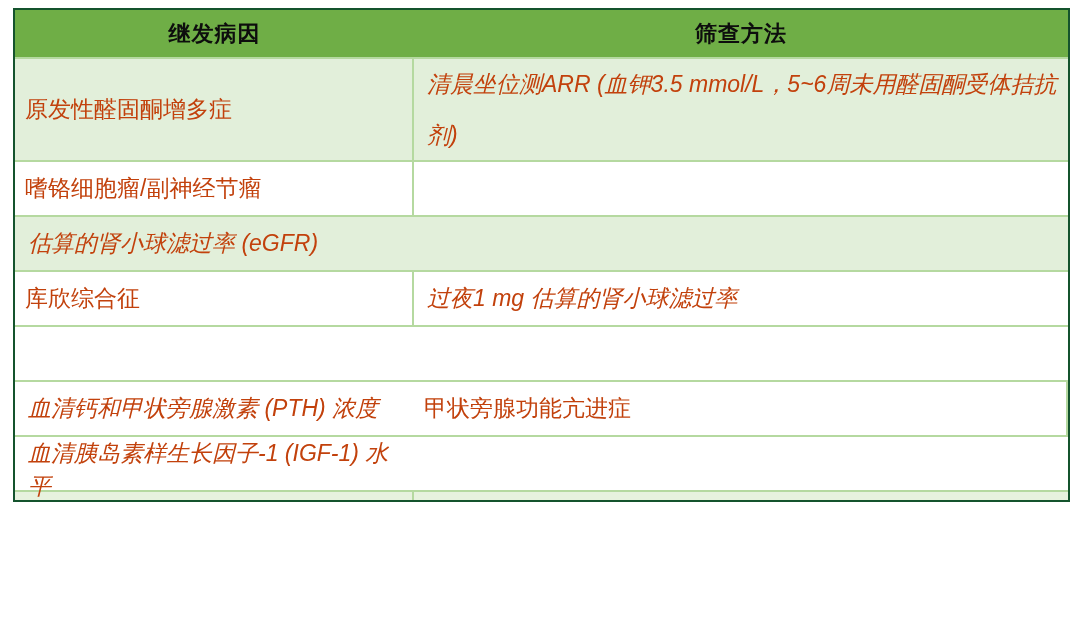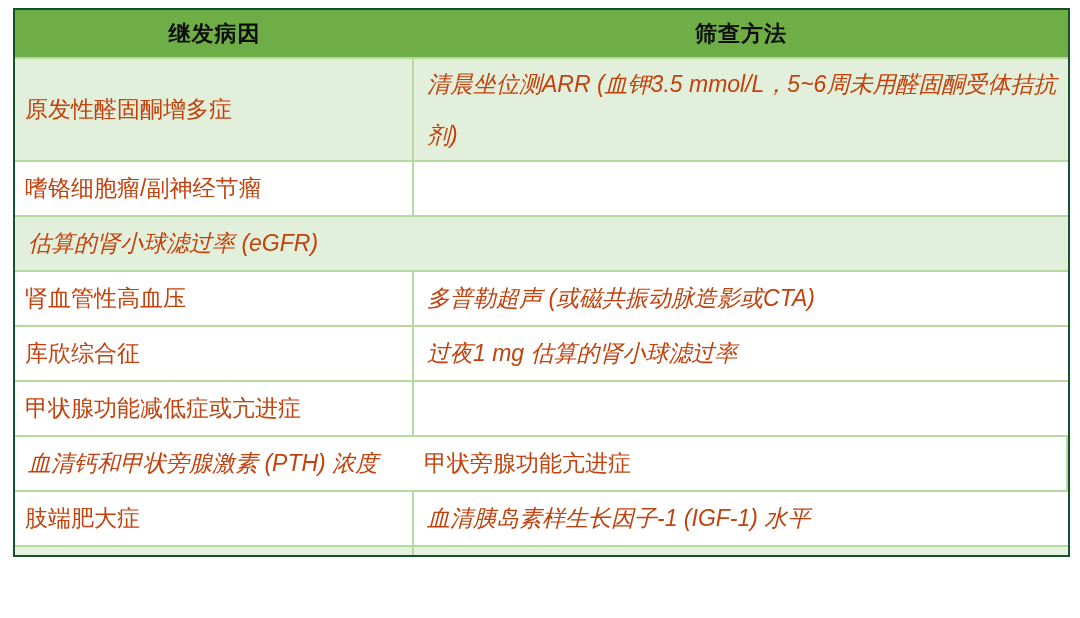--- a/index.html
+++ b/index.html
@@ -91,41 +91,35 @@
   </div>
 
   <div class="row body-row">
     <div class="cell cause">嗜铬细胞瘤/副神经节瘤</div>
   </div>
 
   <div class="row body-row band">
     <div class="cell method">估算的肾小球滤过率 (eGFR)</div>
   </div>
 
-  <div class="row body-row">
-    <div class="cell cause">肾血管性高血压</div>
-    <div class="cell method">多普勒超声 (或磁共振动脉造影或CTA)</div>
-  </div>
 
   <div class="row body-row">
     <div class="cell cause">库欣综合征</div>
     <div class="cell method">过夜1 mg 估算的肾小球滤过率</div>
   </div>
 
   <div class="row body-row">
-    <div class="cell cause">甲状腺功能减低症或亢进症</div>
   </div>
 
   <div class="row body-row">
     <div class="cell method">血清钙和甲状旁腺激素 (PTH) 浓度</div>
     <div class="cell cause">甲状旁腺功能亢进症</div>
   </div>
 
   <div class="row body-row">
-    <div class="cell cause">肢端肥大症</div>
     <div class="cell method">血清胰岛素样生长因子-1 (IGF-1) 水平</div>
   </div>
 
   <div class="row partial-row">
     <div class="cell cause" style="border-right:2px solid #b5d9a0;"></div>
     <div class="cell method"></div>
   </div>
 
 </div>
 

